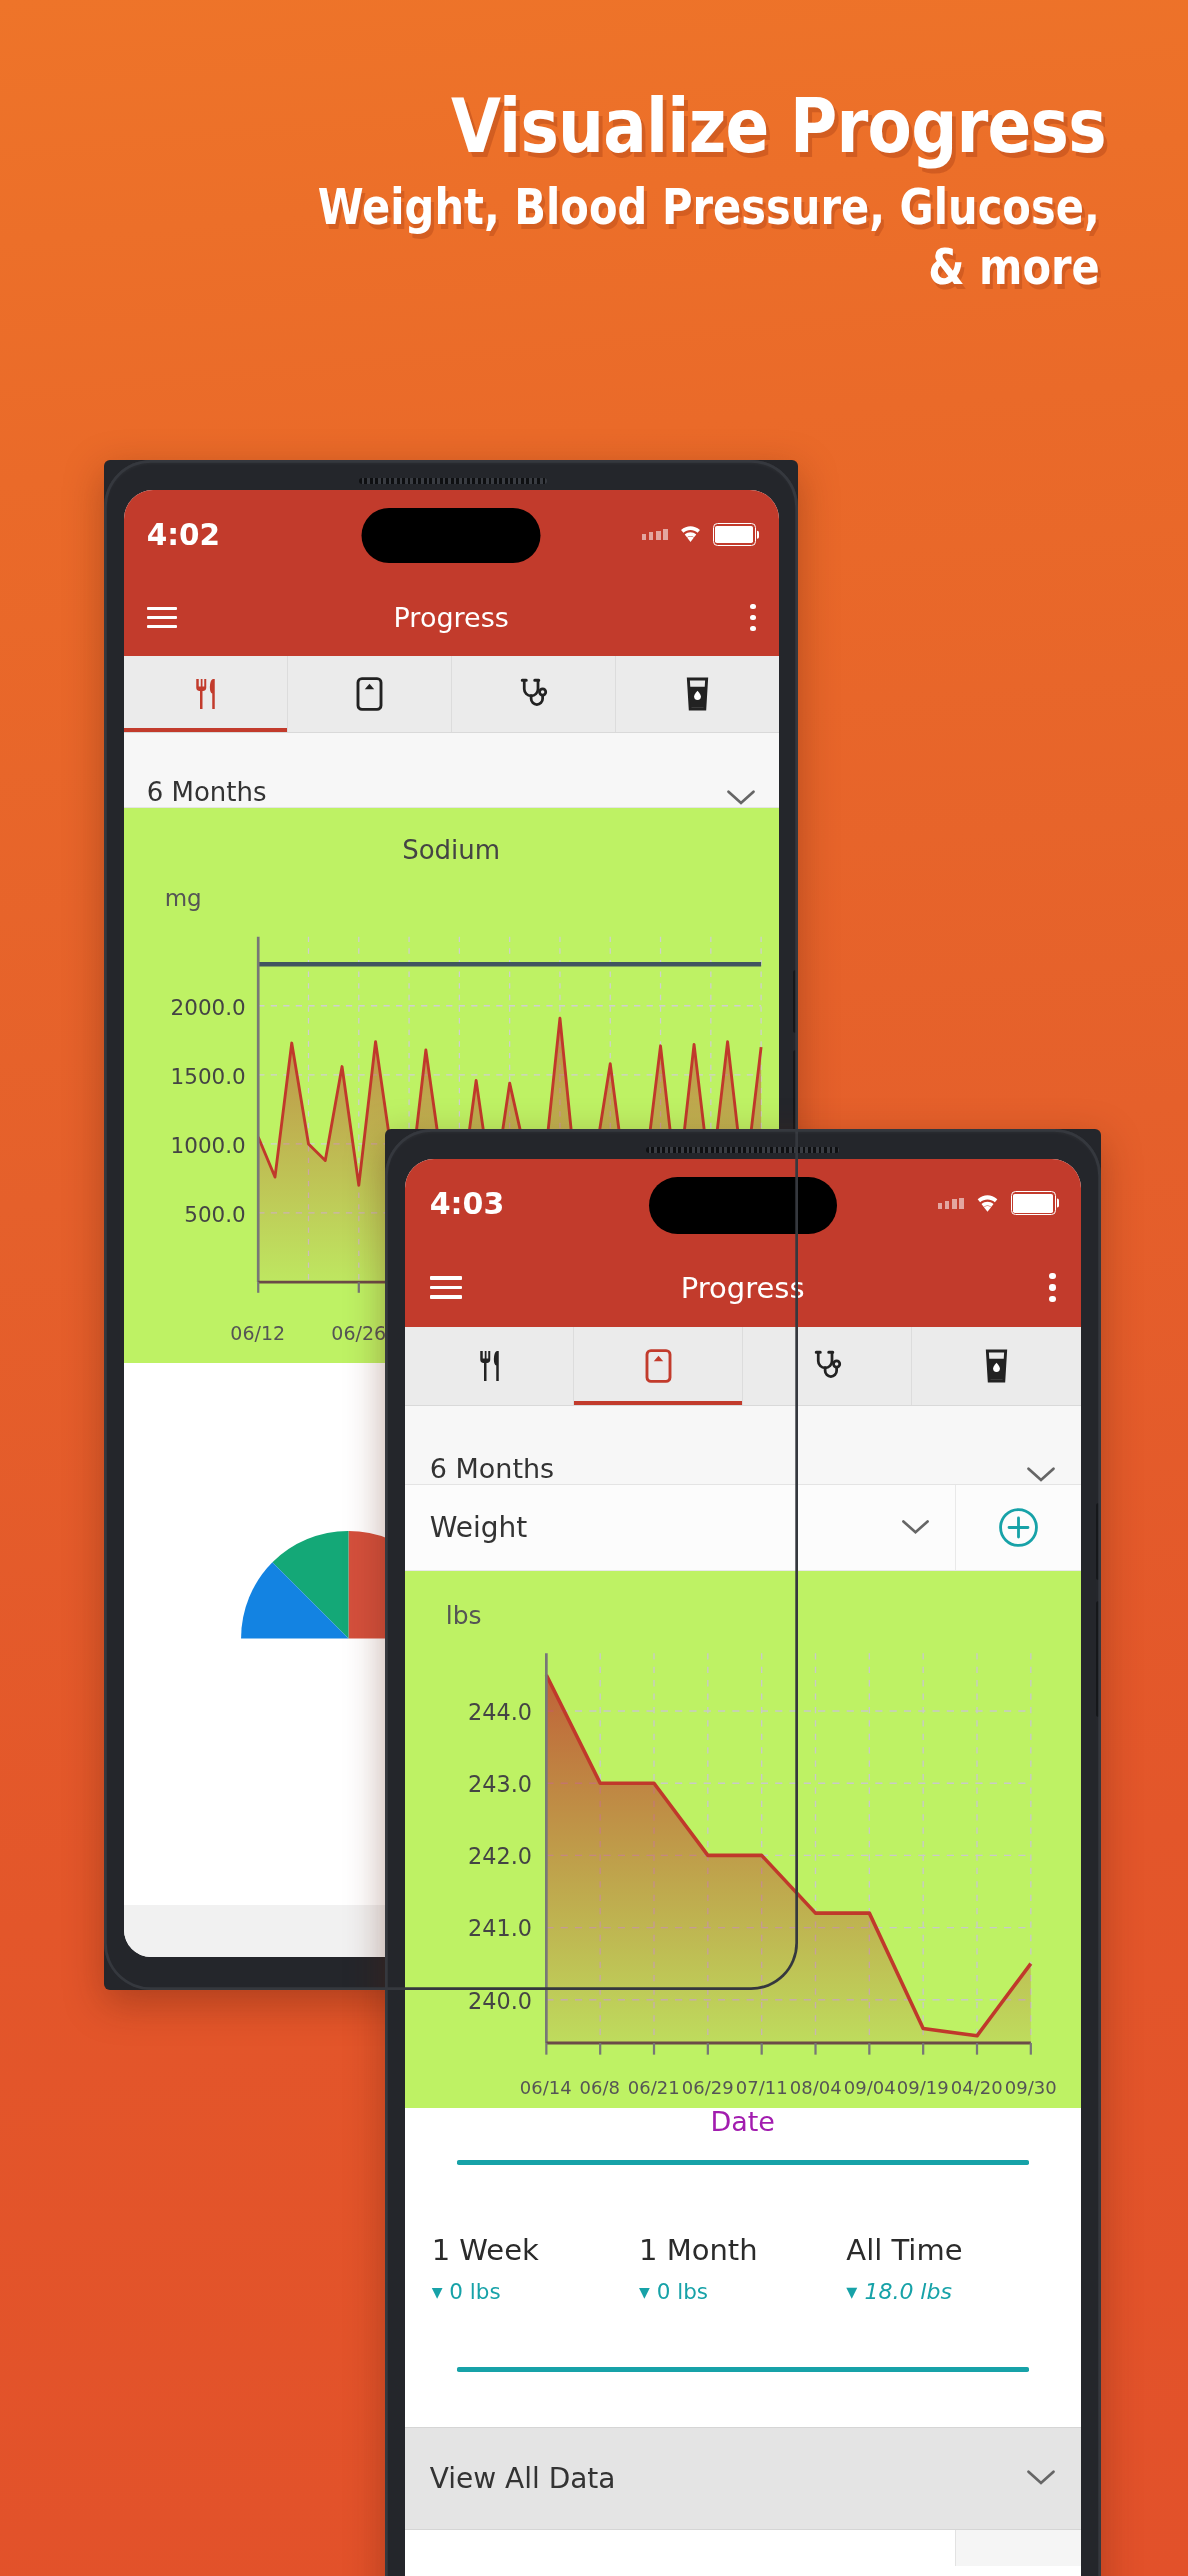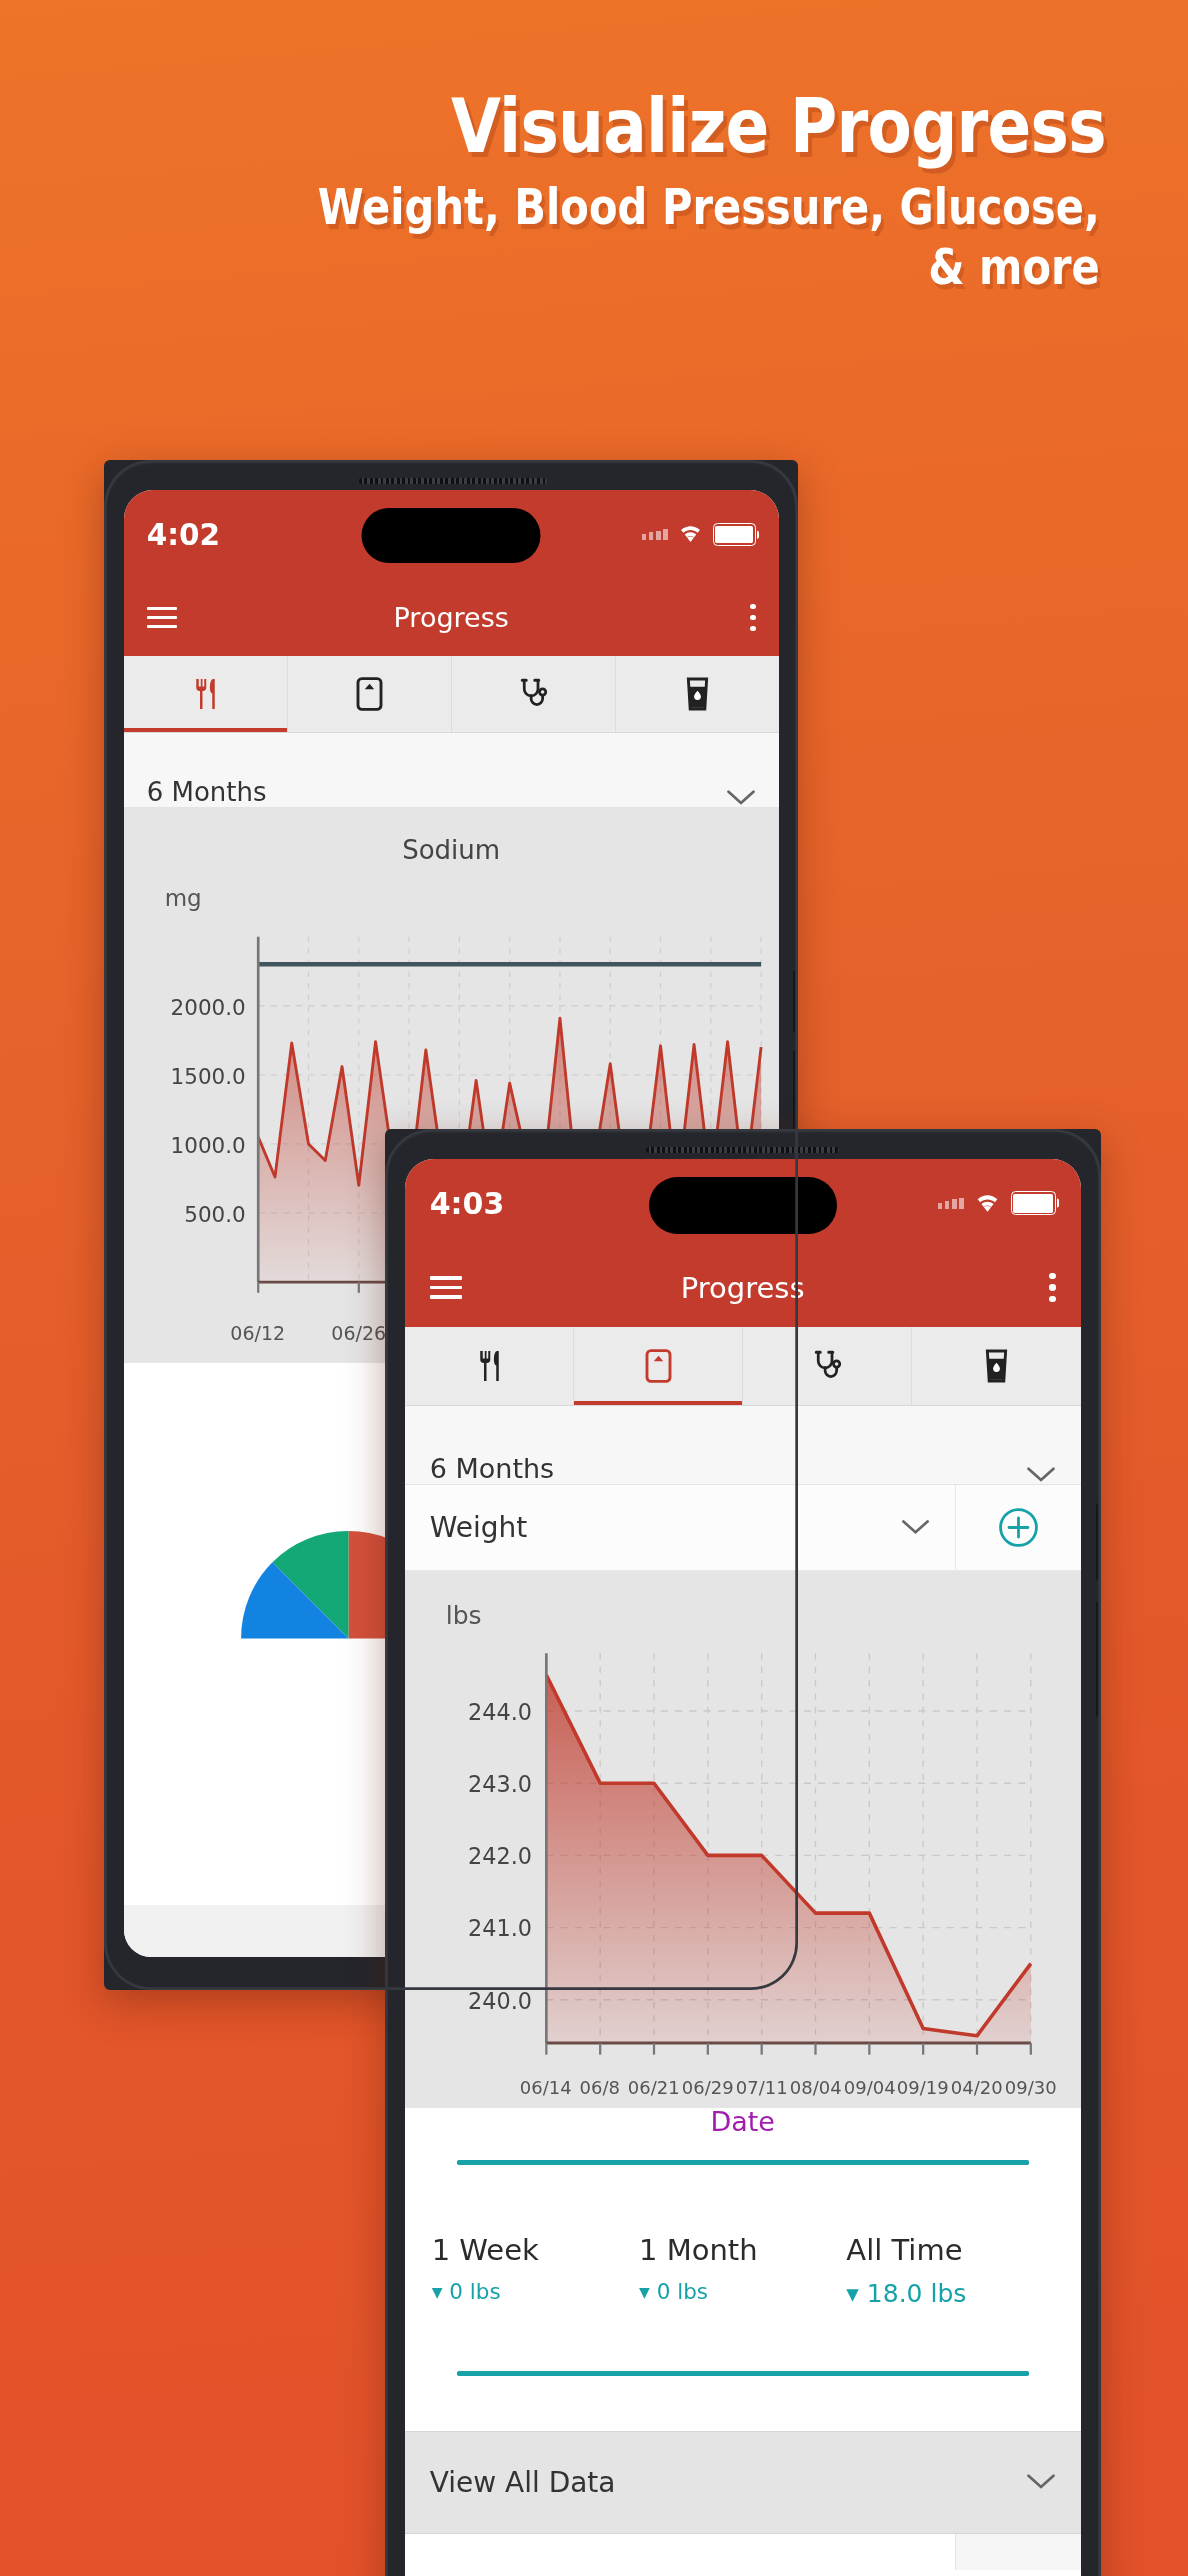--- a/index.html
+++ b/index.html
@@ -106,21 +106,21 @@
 
   .selectrow { display:flex; align-items:flex-end; width:100%; background:#F7F7F7; border-bottom:0.9px solid #e4e4e4; }
   .selectrow .lbl { color:#333; font-family:"DejaVu Sans",sans-serif; }
   .chev { margin-left:auto; }
   .chev svg { display:block; }
 
   .metricrow { display:flex; width:100%; background:#FCFCFC; border-bottom:0.9px solid #e9e9e9; }
   .metricrow .left { flex:1; display:flex; align-items:center; border-right:0.9px solid #e9e9e9; }
   .metricrow .right { width:125px; display:flex; align-items:center; justify-content:center; }
 
-  .chartbox { position:relative; width:100%; background:#e5e5e5; }
+  .chartbox { position:relative; width:100%; background:#bef264; }
   .unit { position:absolute; font-family:"DejaVu Sans",sans-serif; color:#555; }
   .charttitle { width:100%; text-align:center; font-family:"DejaVu Sans",sans-serif; color:#444; }
   .axis-label { width:100%; text-align:center; font-family:"DejaVu Sans",sans-serif; color:#444; }
 
   .teal-rule { height:4.5px; background:#17A2A8; border-radius:1.8px; margin:0 auto; }
 
   .stats { display:flex; width:100%; }
   .stat { flex:1; text-align:left; }
   .stat .st-name { font-family:"DejaVu Sans",sans-serif; color:#2b2b2b; }
   .stat .st-val { font-family:"DejaVu Sans",sans-serif; color:#17A2A8; margin-top:12.5px; }
@@ -478,21 +478,21 @@
         </div>
         <div class="stat">
           <div class="st-name" style="font-size:29px;">1 Month</div>
           <div class="st-val" style="font-size:21.5px;">
             <span>▾</span>
             <span>0 lbs</span>
           </div>
         </div>
         <div class="stat">
           <div class="st-name" style="font-size:29px;">All Time</div>
-          <div class="st-val" style="font-size:25px;">
+          <div class="st-val" style="font-size:22px;font-style:italic;">
             <span>▾</span>
             <span>18.0 lbs</span>
           </div>
         </div>
       </div>
 
       <div class="teal-rule" style="width:572px;margin-top:63px;"></div>
 
       <div class="footerrow" style="height:103px;padding:0 25px;margin-top:55px;">
         <span class="lbl" style="font-size:28px;color:#333;font-family:'DejaVu Sans',sans-serif;">View All Data</span>

